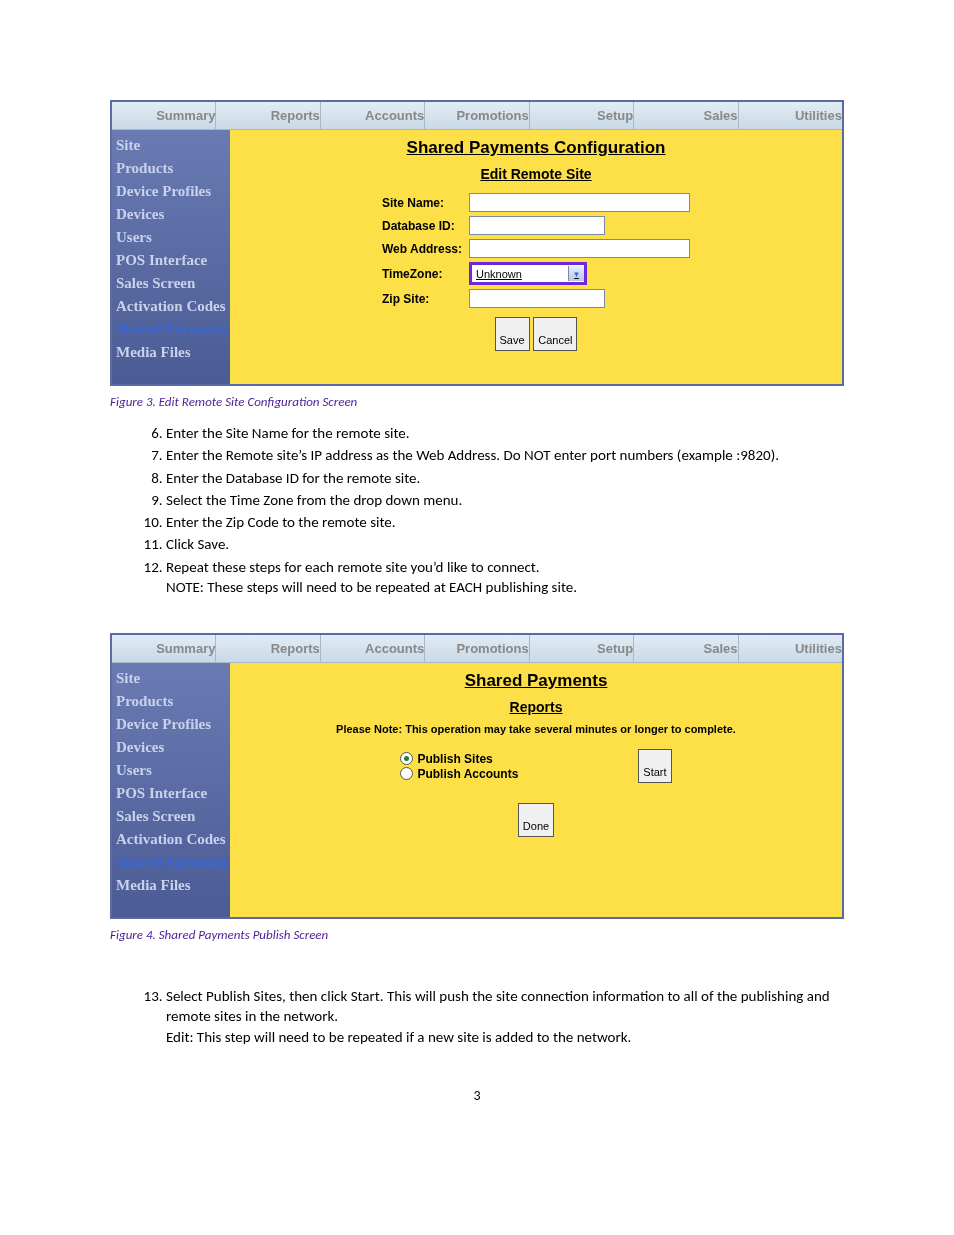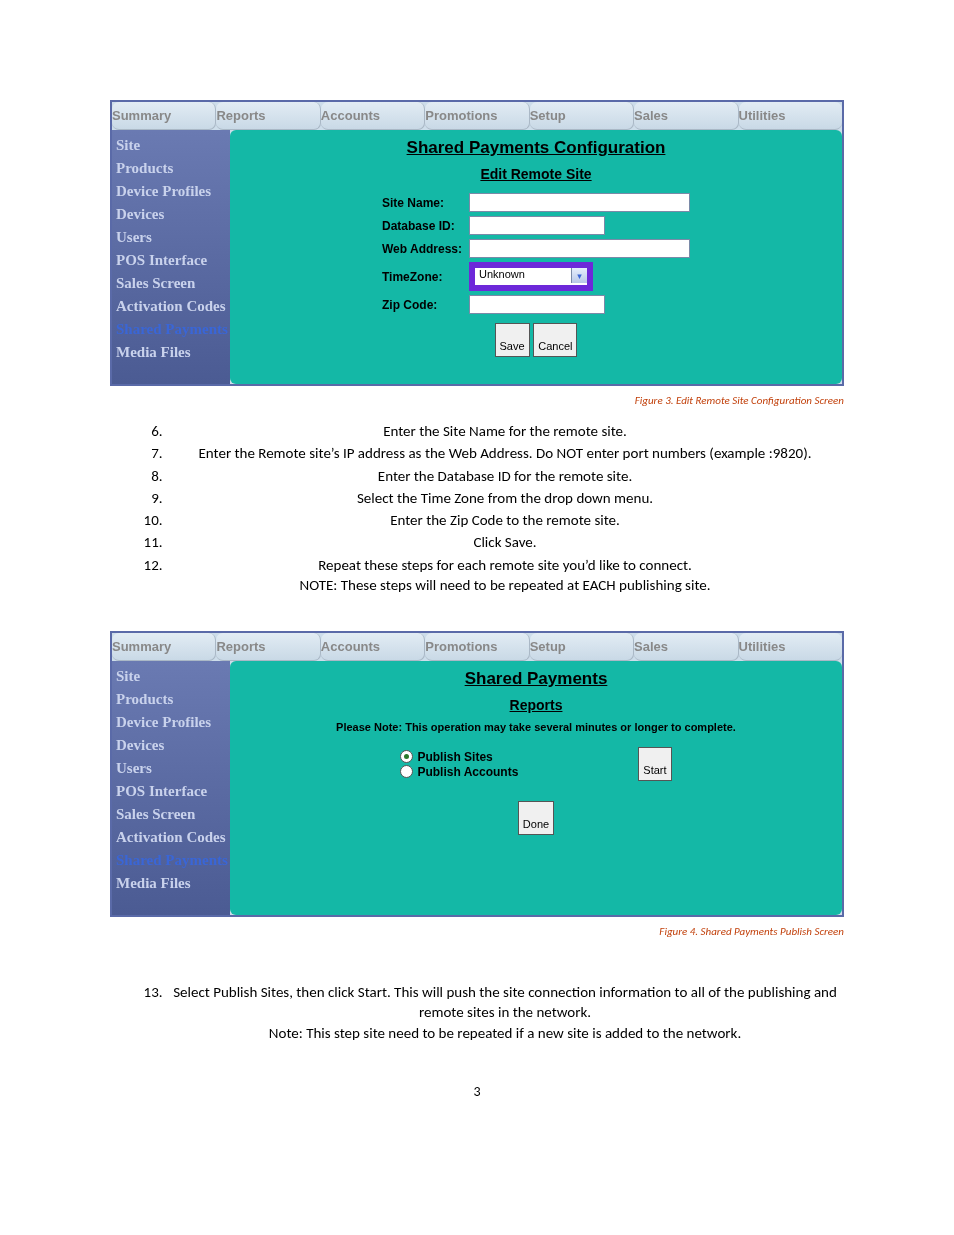--- a/index.html
+++ b/index.html
@@ -19,30 +19,29 @@
     background: #cdddea;
     display: flex;
     flex-direction: column;
   }
   .tabs {
     display: flex;
     background: #cdddea;
   }
   .tab {
     flex: 1;
-    text-align: left;
+    text-align: right;
     padding: 6px 0;
     font-family: Arial, sans-serif;
     font-weight: bold;
     font-size: 13px;
     color: #888;
     border-right: 1px solid #aab8c6;
     border-bottom: 1px solid #aab8c6;
     background: linear-gradient(#e2ecf4, #c9d9e6);
-    border-radius: 7px;
   }
   .tab:last-child { border-right: none; }
   .body-row {
     display: flex;
     align-items: stretch;
   }
   .sidebar {
     width: 118px;
     background: linear-gradient(#6a7ab2, #4b5b93);
     padding: 4px 0 20px 0;
@@ -52,24 +51,23 @@
     font-family: Liberation Serif, serif;
     font-size: 15px;
     font-weight: bold;
     color: #c9d2ec;
     padding: 3px 4px 3px 4px;
     white-space: nowrap;
   }
   .sidebar-item.active { color: #3a66d6; }
   .main {
     flex: 1;
-    background: #14b8a6;
+    background: #fde047;
     padding: 6px 6px 12px 6px;
     text-align: center;
-    border-radius: 6px;
   }
   .main-title {
     font-family: Arial, sans-serif;
     font-weight: bold;
     font-size: 17px;
     text-decoration: underline;
     color: #000;
     margin: 2px 0 8px 0;
   }
   .sub-title {
@@ -99,23 +97,25 @@
     border: 1px solid #7a8aa8;
     background: #fff;
     height: 17px;
     font-size: 11px;
     padding: 0 2px;
   }
   .w215 { width: 215px; }
   .w130 { width: 130px; }
   .select-wrap {
     display: inline-flex;
-    border: 6px solid #6d28d9;
+    border: 3px solid #6d28d9;
     background: #fff;
     height: 17px;
+    align-items: center;
+    text-decoration: underline;
   }
   .select-text {
     font-size: 11px;
     padding: 0 4px;
     width: 88px;
     text-align: left;
   }
   .select-btn {
     width: 15px;
     height: 15px;
@@ -131,35 +131,35 @@
   .btn {
     font-family: Arial, sans-serif;
     font-size: 11px;
     border: 1px solid #555;
     background: #f0f0f0;
     padding: 16px 4px;
     height: 33px;
     cursor: pointer;
   }
   .caption {
-    text-align: right;
+    text-align: left;
     font-style: italic;
-    color: #c2410c;
-    font-size: 11px;
+    color: #4c1d95;
+    font-size: 13px;
     margin: 8px 0 14px 0;
     font-family: Calibri, Arial, sans-serif;
   }
   ol.steps {
     font-family: Calibri, Arial, sans-serif;
     font-size: 15px;
     color: #000;
     margin: 0 0 36px 0;
     padding-left: 56px;
   }
-  ol.steps li { margin-bottom: 2px; line-height: 1.35; text-align: center; }
+  ol.steps li { margin-bottom: 2px; line-height: 1.35; }
   .note-line { margin-left: 0; }
   .publish-note {
     font-family: Arial, sans-serif;
     font-size: 11px;
     font-weight: bold;
     margin: 4px 0 14px 0;
   }
   .publish-row {
     display: flex;
     justify-content: center;
@@ -249,21 +249,21 @@
           <tr>
             <td class="label">TimeZone:</td>
             <td class="field">
               <span class="select-wrap">
                 <span class="select-text">Unknown</span>
                 <span class="select-btn">▾</span>
               </span>
             </td>
           </tr>
           <tr>
-            <td class="label">Zip Code:</td>
+            <td class="label">Zip Site:</td>
             <td class="field"><input class="text-input w130" style=""></td>
           </tr>
         </tbody>
           </table>
         <div class="btn-row">
           <button class="btn">Save</button>
           <button class="btn">Cancel</button>
         </div>
       </div>
     </div>
@@ -329,19 +329,19 @@
       </div>
     </div>
   </div>
   <div class="caption">Figure 4. Shared Payments Publish Screen</div>
 
   <div style="height:30px"></div>
 
   <ol class="steps" start="13">
     <li>
       <span>Select Publish Sites, then click Start. This will push the site connection information to all of the publishing and remote sites in the network.</span><br>
-      <span class="note-line">Note: This step site need to be repeated if a new site is added to the network.</span>
+      <span class="note-line">Edit: This step will need to be repeated if a new site is added to the network.</span>
     </li>
   </ol>
 
   <div class="page-num">3</div>
 
 </div>
 
 </body></html>

